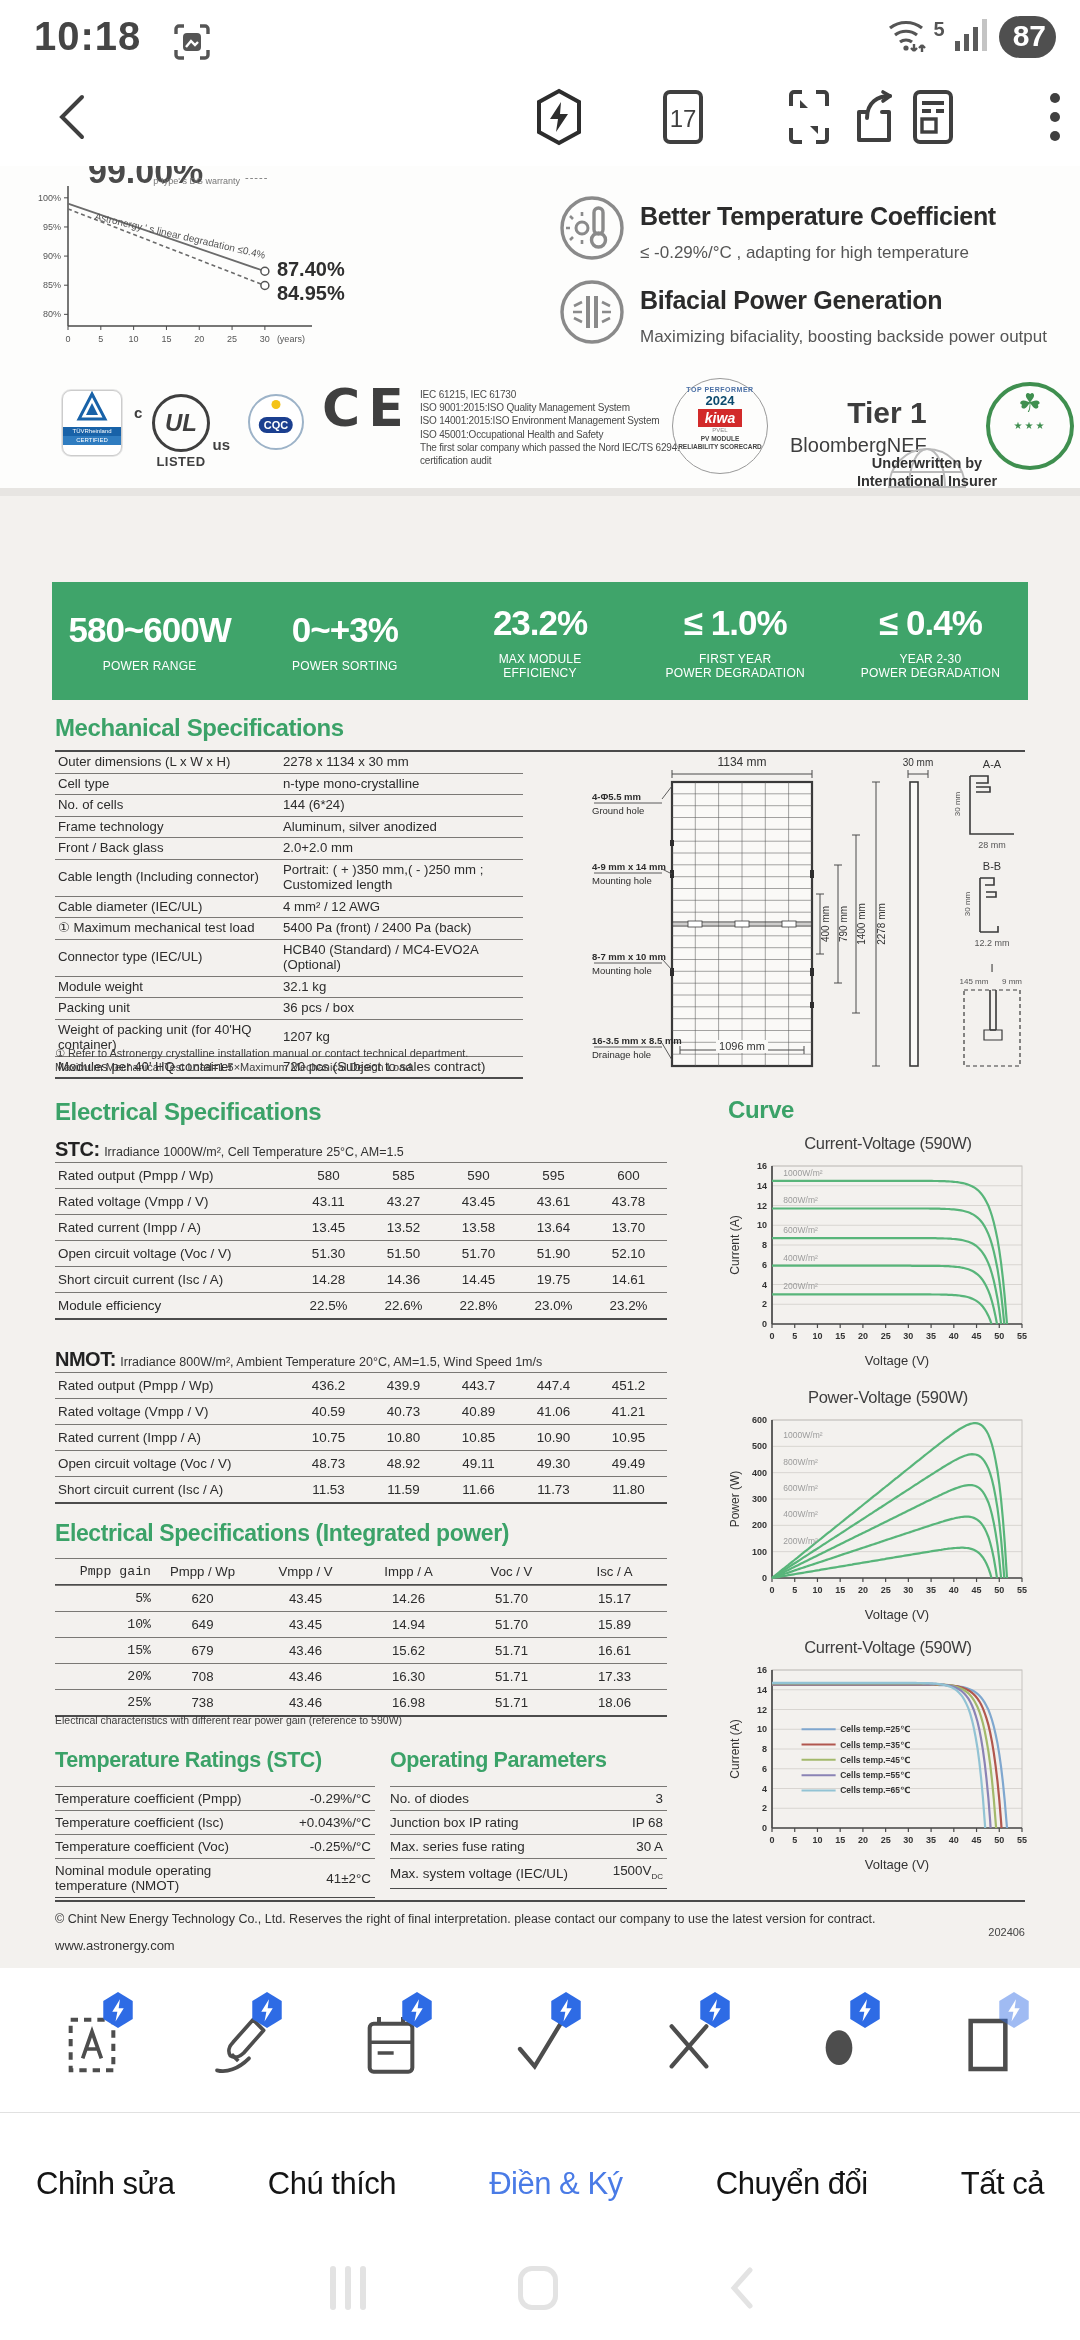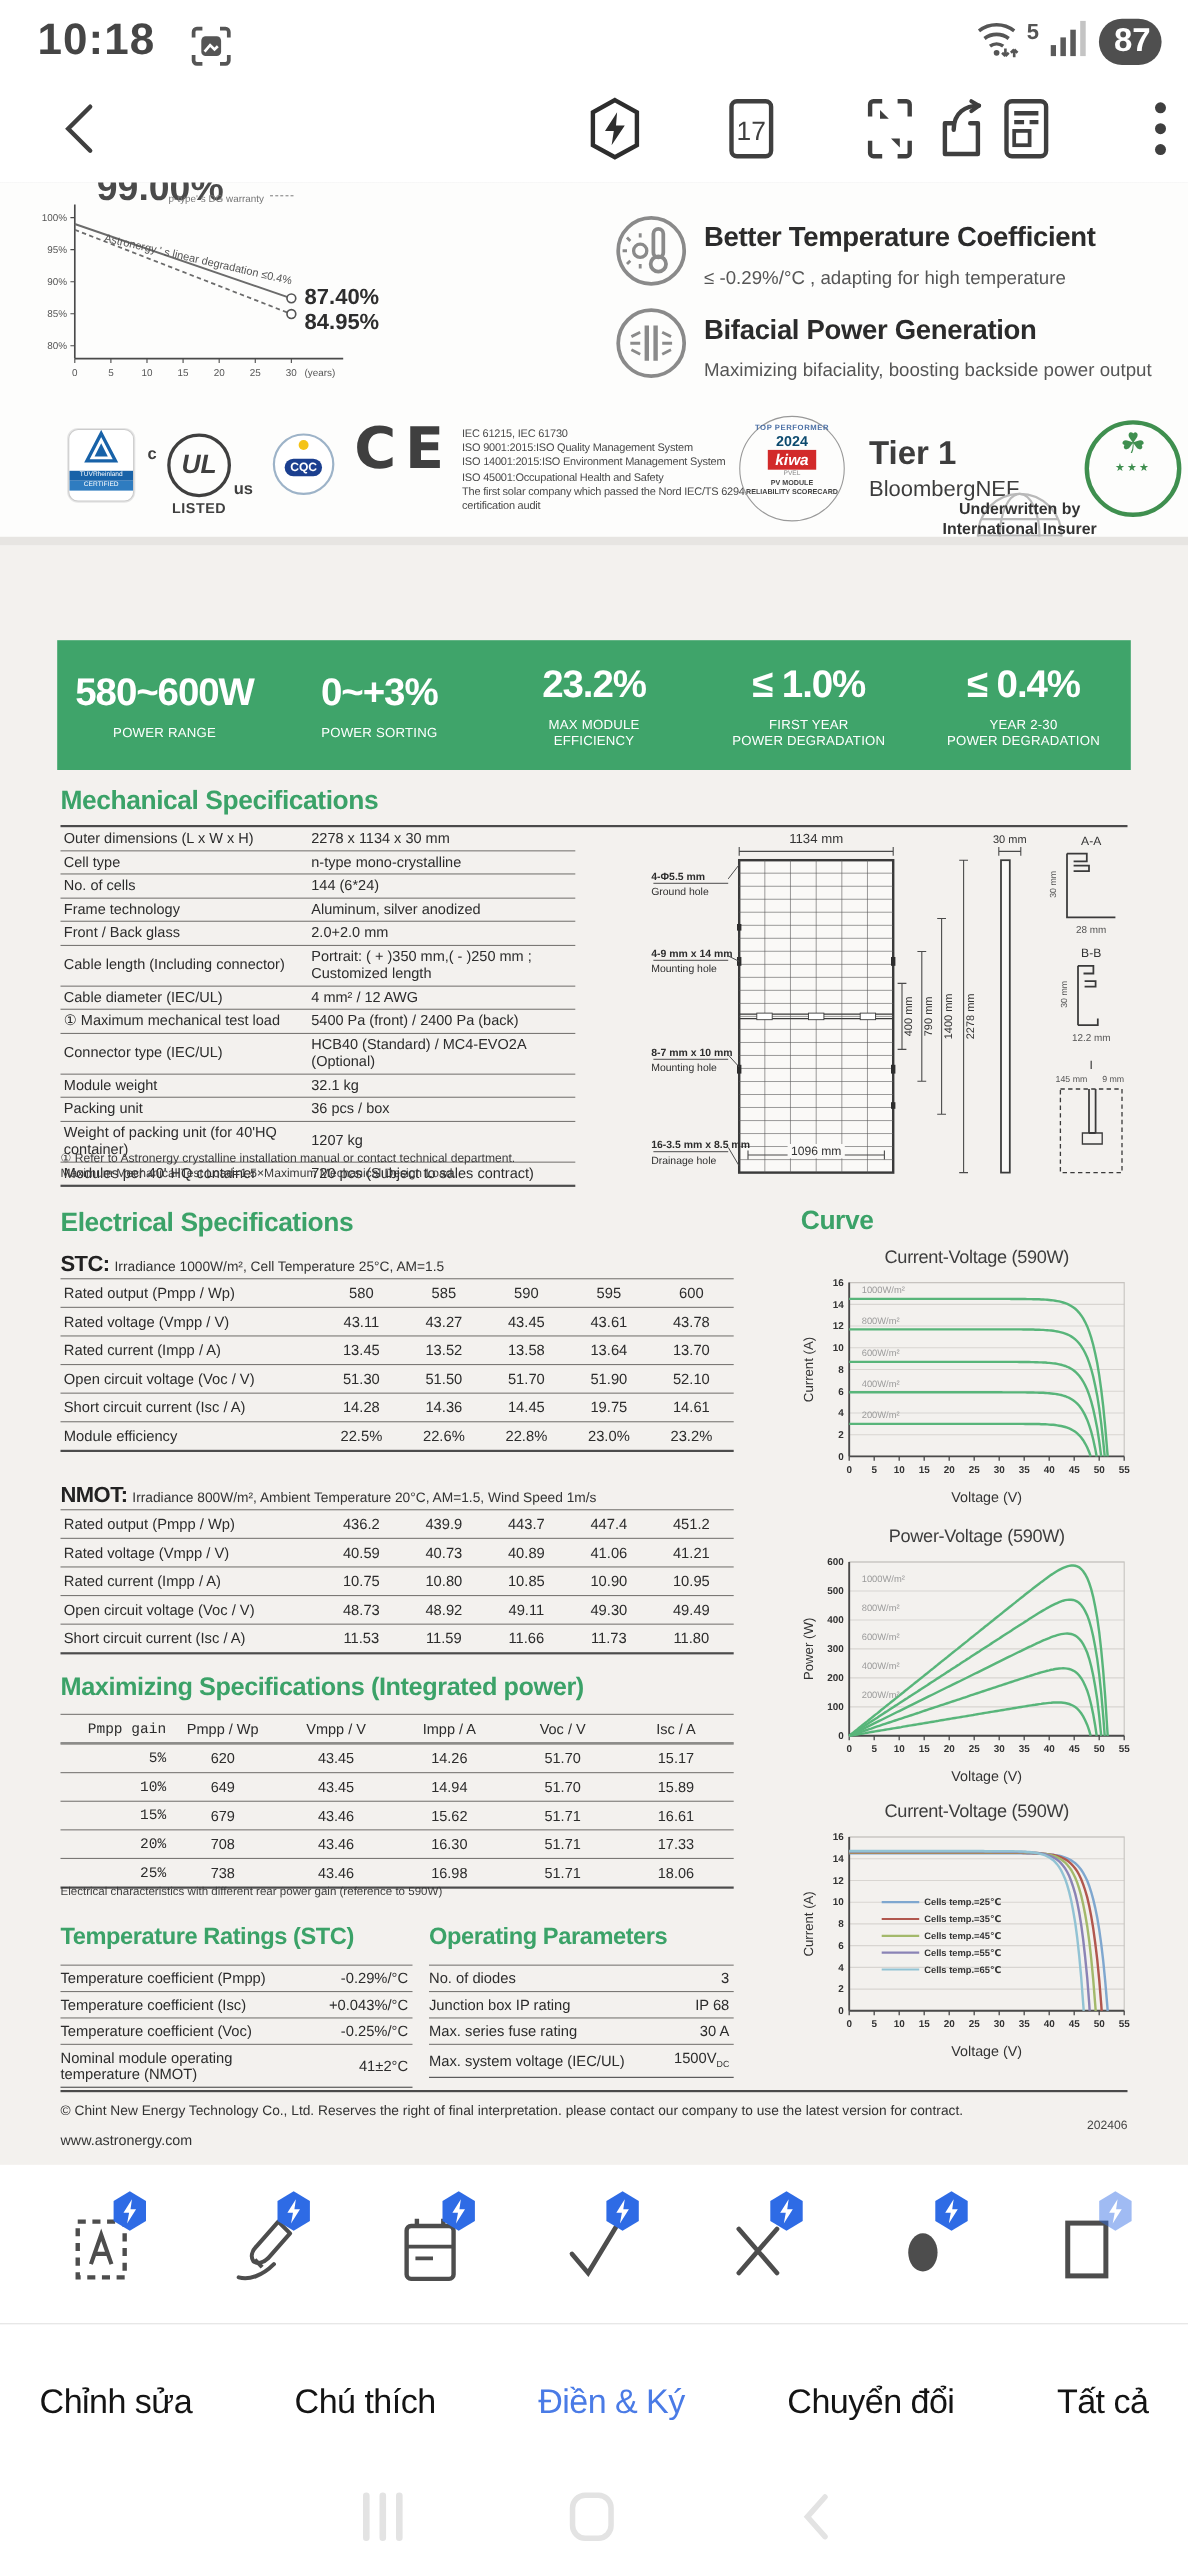--- a/index.html
+++ b/index.html
@@ -45,21 +45,21 @@
   .cqc .tag{position:absolute;left:50%;top:55%;transform:translate(-50%,-50%);background:#1b3f8f;color:#fff;
     font-size:11px;font-weight:bold;padding:2px 5px;border-radius:8px;}
   .ce{font-size:52px;font-weight:bold;color:#3f3f3f;letter-spacing:8px;font-family:"DejaVu Sans",sans-serif;}
   .kiwa{width:94px;height:94px;border:1px solid #999;border-radius:50%;text-align:center;background:#fdfdfc;}
   .kiwa .arc{font-size:7px;color:#4a6fa5;font-weight:bold;margin-top:7px;letter-spacing:.5px;}
   .kiwa .yr{font-size:13px;font-weight:bold;color:#0c4a6e;}
   .kiwa .kbox{display:inline-block;background:#d22a2a;color:#fff;font-weight:bold;font-size:14px;
     padding:1px 7px;font-style:italic;margin-top:1px;}
   .kiwa .pvel{font-size:6px;color:#888;}
   .kiwa .sub{font-size:6.5px;font-weight:bold;color:#444;line-height:8px;margin-top:2px;}
-  .tier .t1{font-size:30px;font-weight:bold;color:#3d3d3d;}
+  .tier .t1{font-size:30px;font-weight:bold;color:#3d3d3d;text-align:right;}
   .tier .t2{font-size:20px;color:#3d3d3d;margin-top:4px;}
   .insurer{text-align:center;position:relative;width:150px;}
   .insurer .txt{position:relative;font-size:14.5px;font-weight:bold;color:#333;line-height:18px;z-index:2;}
   .greenbadge{width:80px;height:80px;border:4px solid #3f8f4f;border-radius:50%;text-align:center;
     color:#3f8f4f;background:#fdfdfc;}
   .greenbadge .lf{font-size:26px;line-height:34px;}
   .greenbadge .st{font-size:10px;letter-spacing:2px;}
 
   
   .page-band{top:488px;left:0;width:1080px;height:8px;background:#e7e5e2;}
@@ -619,21 +619,21 @@
       <div class="r">
         <div>Short circuit current (Isc / A)</div>
         <div>11.53</div>
         <div>11.59</div>
         <div>11.66</div>
         <div>11.73</div>
         <div>11.80</div>
       </div>
     </div>
 
-  <div class="abs green-h h-int">Maximizing Specifications (Integrated power)</div>
+  <div class="abs green-h h-int">Electrical Specifications (Integrated power)</div>
   <div class="abs spec6" id="int-table">
       <div class="r hd">
         <div>Pmpp gain</div>
         <div>Pmpp / Wp</div>
         <div>Vmpp / V</div>
         <div>Impp / A</div>
         <div>Voc / V</div>
         <div>Isc / A</div>
       </div>
       <div class="r">

